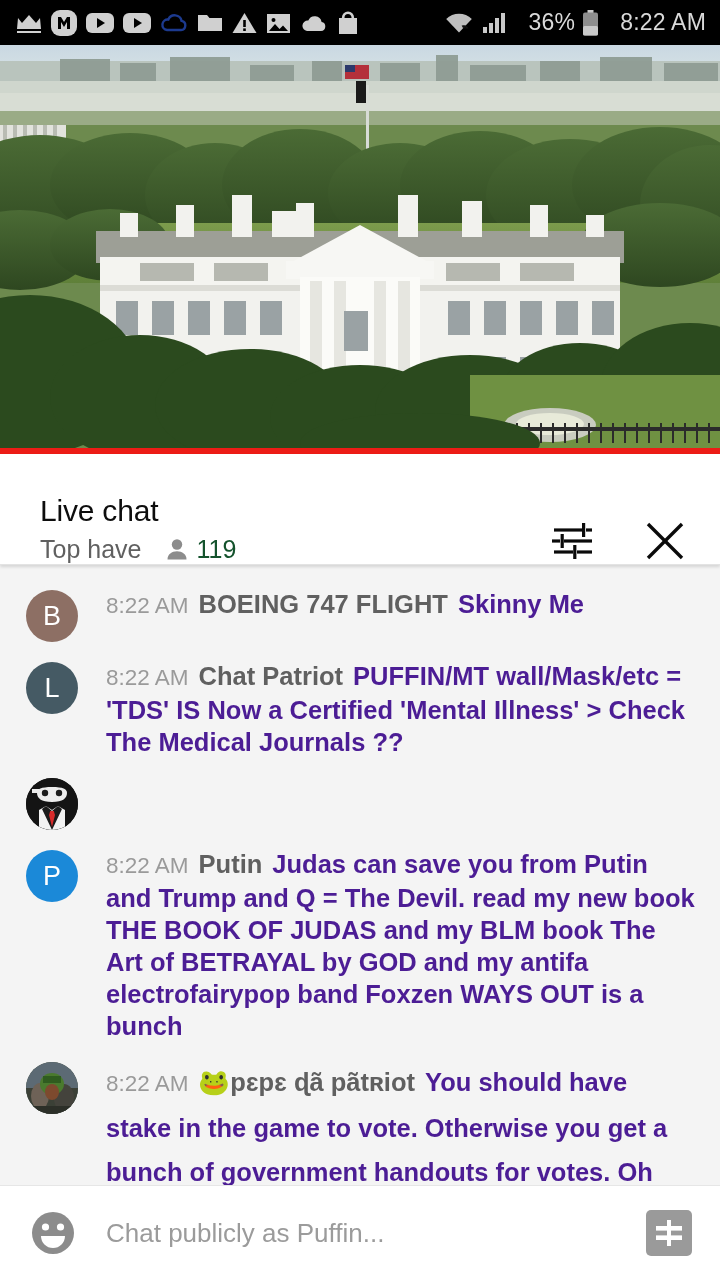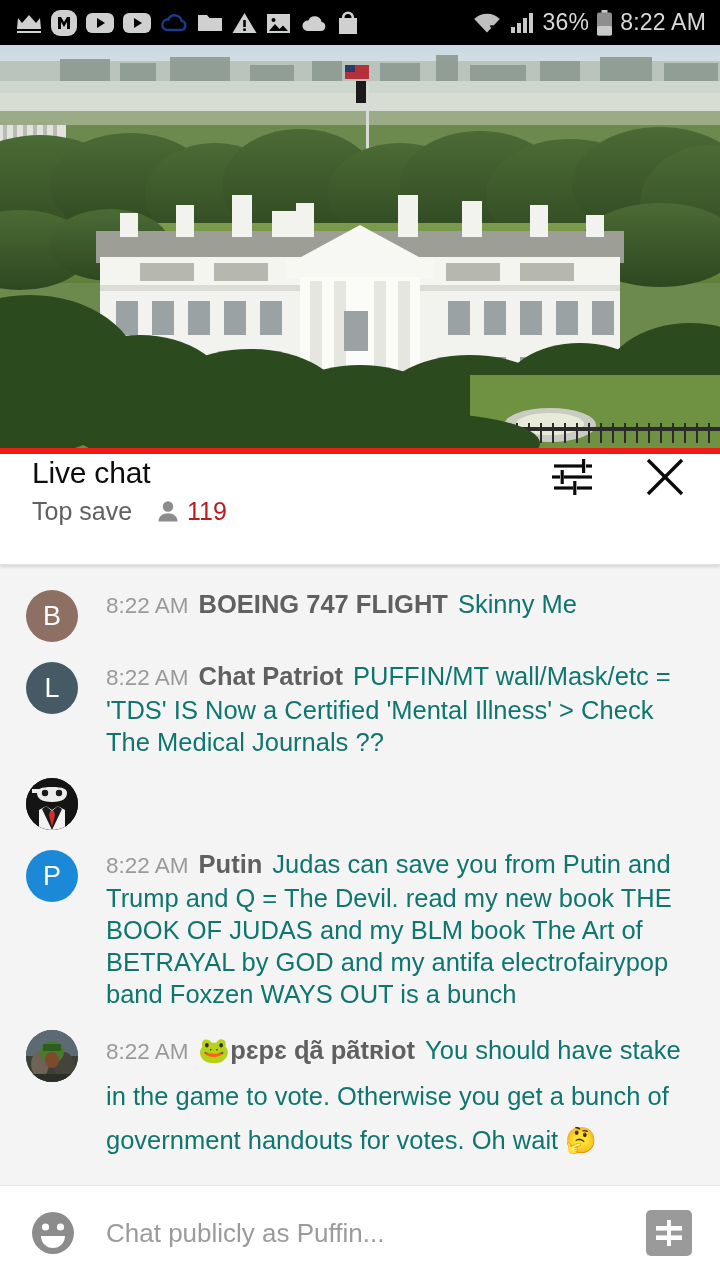--- a/index.html
+++ b/index.html
@@ -19,55 +19,55 @@
     display: flex; align-items: center;
     padding: 0 14px 0 16px;
     color: #d8d8d8;
   }
   .sb-left { display: flex; align-items: center; gap: 9px; flex: 1; }
   .sb-right { display: flex; align-items: center; gap: 7px; }
   .sb-ico { display: block; }
   .sb-text {
     font-size: 23px; color: #d9d9d9;
     font-family: "Liberation Sans", sans-serif;
-    letter-spacing: .2px; white-space: nowrap;
+    letter-spacing: .2px; white-space: nowrap; margin-left: 14px;
   }
 
   
   .video {
     position: absolute; top: 45px; left: 0;
     width: 720px; height: 403px;
     overflow: hidden; background: #6d8a4e;
   }
   .vid-svg { display: block; width: 720px; height: 403px; }
   .progress {
     position: absolute; top: 448px; left: 0;
     width: 720px; height: 6px; background: #ec1c16;
   }
 
   
   .chat-header {
     position: absolute; top: 454px; left: 0;
     width: 720px; height: 111px;
     background: #ffffff;
-    display: flex; align-items: flex-start;
-    padding: 0 22px 0 32px;
+    display: flex; align-items: flex-end;
+    padding: 0 22px 0 40px;
     border-bottom: 1px solid #e3e3e3;
     box-shadow: 0 2px 3px rgba(0,0,0,.13);
     z-index: 3;
   }
   .ch-titles { flex: 1; }
   .ch-title {
     font-size: 30px; color: #0d0d0d; font-weight: 400;
     line-height: 38px; letter-spacing: -.2px;
   }
   .ch-sub { display: flex; align-items: center; margin-top: 4px; }
   .ch-sub-label { font-size: 25px; color: #606060; line-height: 30px; }
   .ch-viewers { display: flex; align-items: center; margin-left: 24px; gap: 7px; }
-  .ch-count { font-size: 25px; color: #b91c1c; line-height: 30px; }
+  .ch-count { font-size: 25px; color: #14532d; line-height: 30px; }
   .ch-actions { display: flex; align-items: center; gap: 50px; padding-right: 10px; }
   .icon-btn { display: flex; align-items: center; justify-content: center; }
 
   
   .messages {
     position: absolute; top: 565px; left: 0;
     width: 720px; height: 620px;
     background: #f4f4f4;
     overflow: hidden;
     padding-top: 14px;
@@ -84,21 +84,21 @@
     line-height: 52px;
   }
   .msg-body {
     margin-left: 28px; flex: 1;
     font-size: 25.5px; line-height: 32px;
     color: #030303; word-wrap: break-word;
   }
   .msg-body.tall { line-height: 44px; }
   .ts { color: #9a9a9a; font-size: 22.5px; }
   .author { color: #606060; font-weight: bold; font-size: 25.5px; }
-  .text { color: #0f766e; }
+  .text { color: #4c1d95; font-weight: bold; }
   .sp { display: inline-block; width: 10px; }
 
   
   .inputbar {
     position: absolute; bottom: 0; left: 0;
     width: 720px; height: 95px;
     background: #ffffff;
     border-top: 1px solid #e6e6e6;
     display: flex; align-items: center;
     padding: 0 22px 0 30px;
@@ -375,21 +375,21 @@
       </g>
       <ellipse cx="420" cy="398" rx="120" ry="30" fill="#2b4a1e"></ellipse>
     </svg>
   </div>
   <div class="progress"></div>
 
   <div class="chat-header">
     <div class="ch-titles">
       <div class="ch-title">Live chat</div>
       <div class="ch-sub">
-        <div class="ch-sub-label">Top save</div>
+        <div class="ch-sub-label">Top have</div>
         <div class="ch-viewers">
           <svg width="24" height="25" viewBox="0 0 24 25">
             <circle cx="12" cy="7.5" r="5.2" fill="#8c8c8c"></circle>
             <path d="M2.5 22.5c0-5.2 4.3-8.2 9.5-8.2s9.5 3 9.5 8.2z" fill="#8c8c8c"></path>
           </svg>
           <span class="ch-count">119</span>
         </div>
       </div>
     </div>
     <div class="ch-actions">

